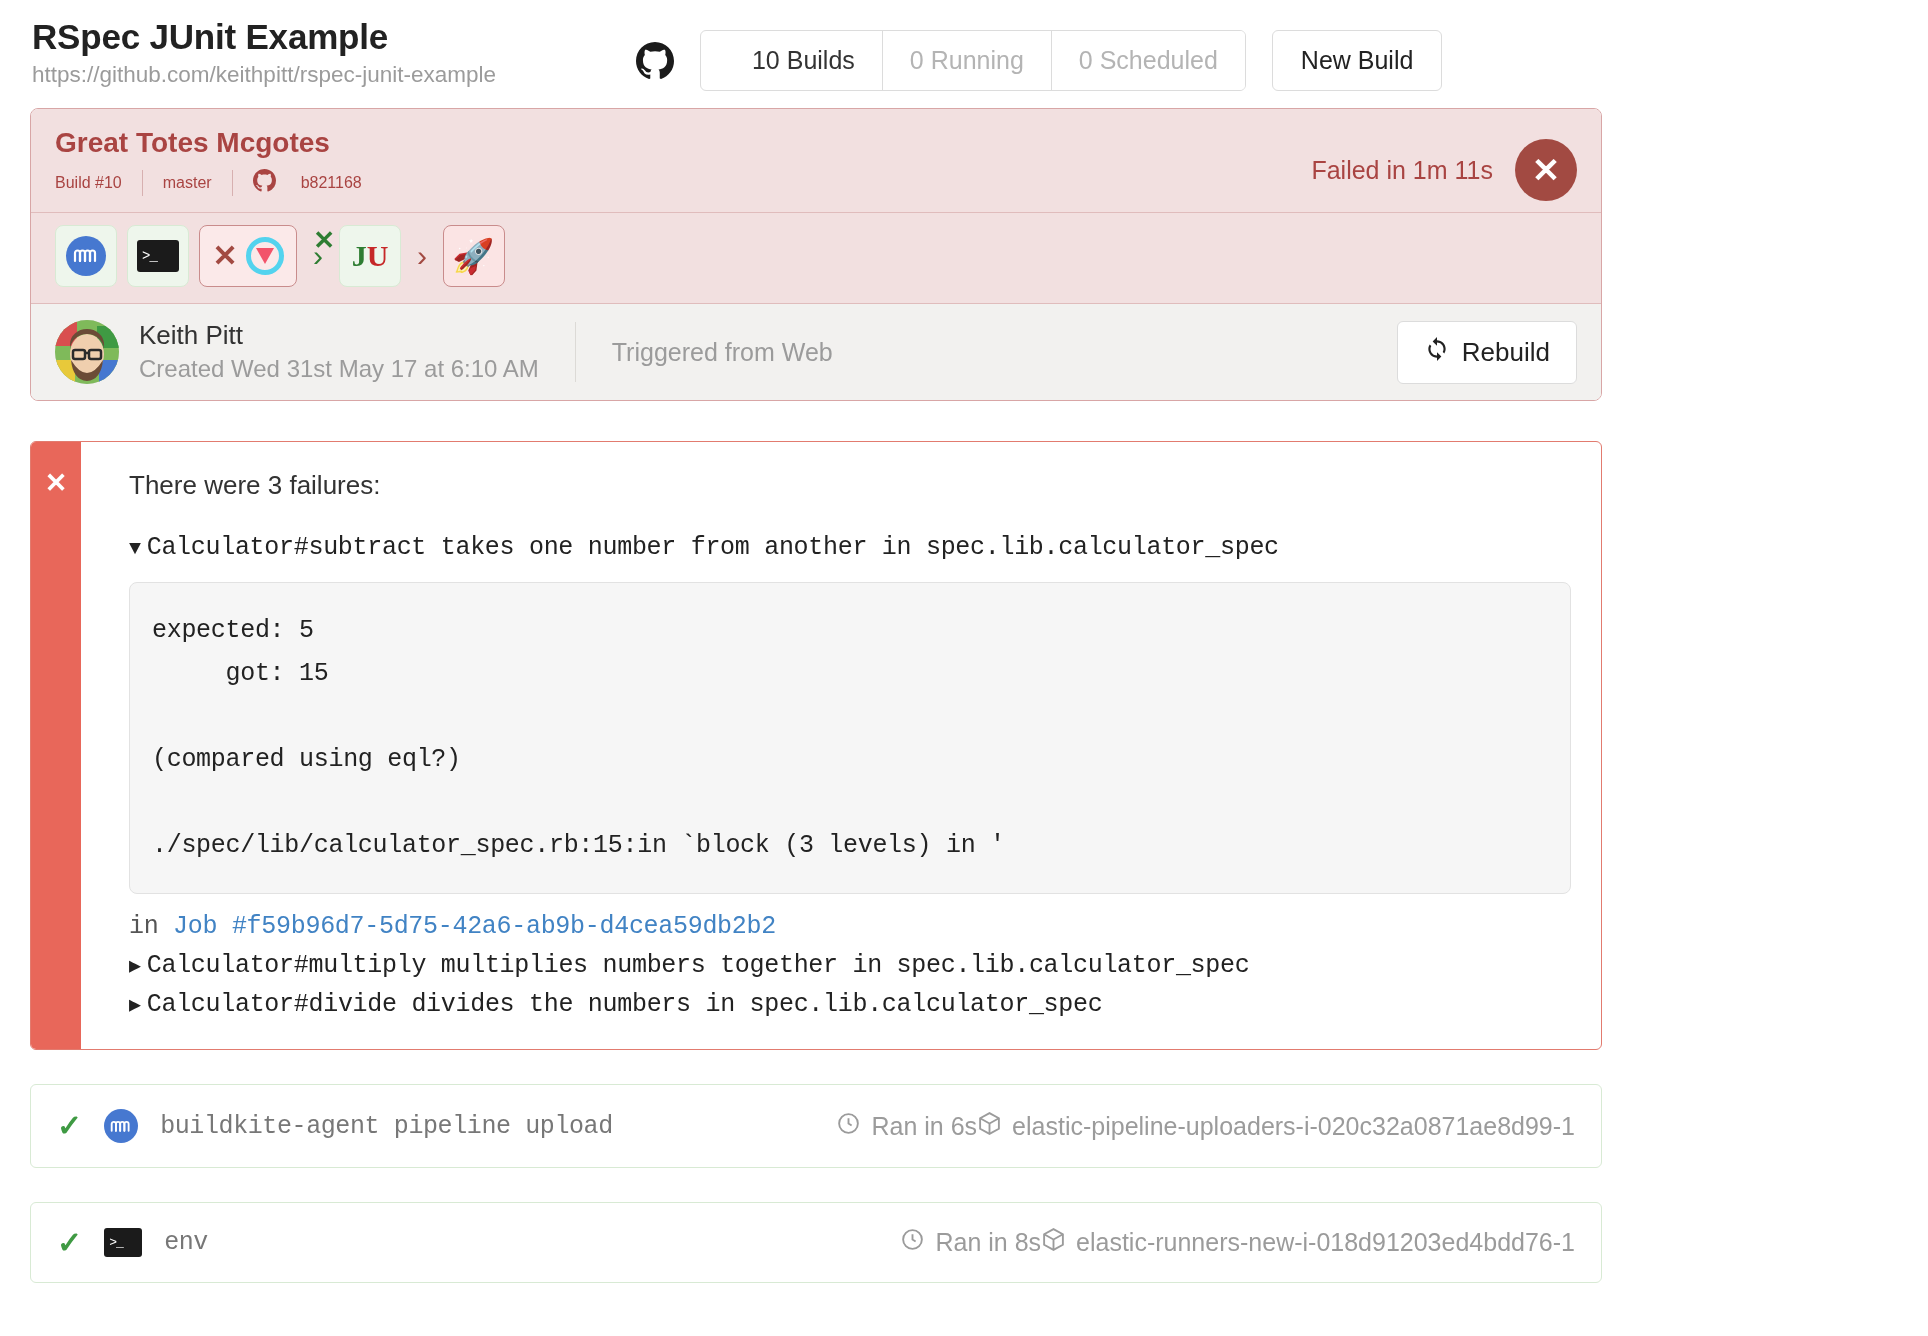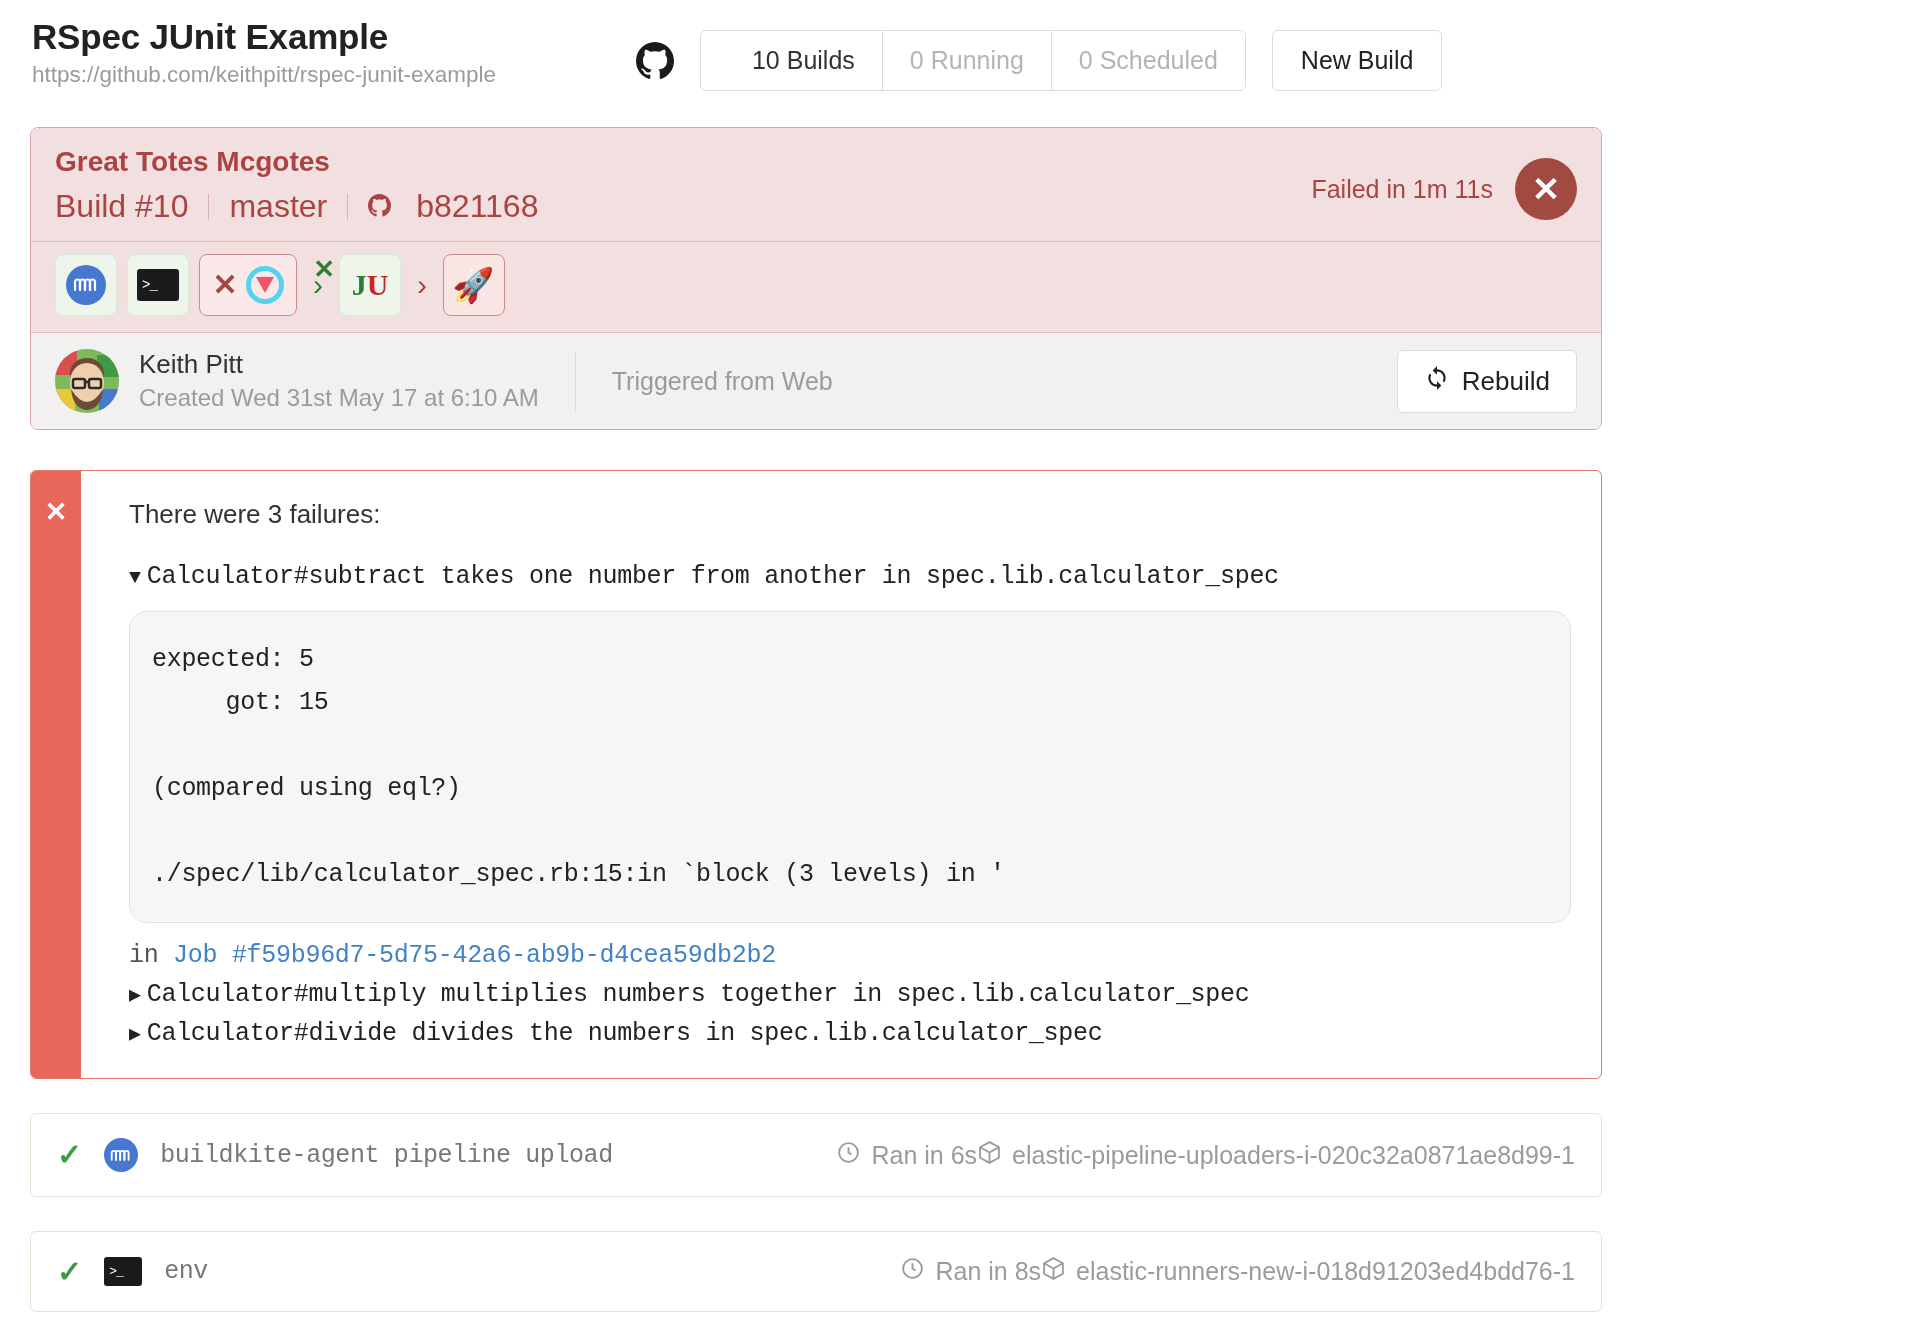--- a/index.html
+++ b/index.html
@@ -71,42 +71,42 @@
     font-size: 25px;
     color: #222;
     white-space: nowrap;
   }
 
   
   .build-panel {
     border: 1px solid #d8a6a6;
     border-radius: 8px;
     overflow: hidden;
-    margin-top: 22px;
+    margin-top: 3px;
   }
   .build-head {
     background: #f2e0e0;
     padding: 18px 24px 16px 24px;
     display: flex;
     align-items: flex-start;
     position: relative;
     border-bottom: 1px solid #e0bcbc;
   }
   .build-head-left { flex: 1 1 auto; }
   .build-name {
     font-size: 28px;
     font-weight: 700;
     color: #a94442;
     line-height: 1.15;
   }
   .build-meta {
     margin-top: 10px;
     display: flex;
     align-items: center;
-    font-size: 32px;
+    font-size: 16px;
     color: #a94442;
   }
   .build-meta .sep {
     width: 1px;
     height: 26px;
     background: #d7b0b0;
     margin: 0 20px;
   }
   .commit { display: flex; align-items: center; gap: 25px; }
   .commit svg { width: 23px; height: 23px; }
@@ -249,21 +249,21 @@
     font-size: 25px;
     color: #222;
     white-space: nowrap;
     letter-spacing: -0.3px;
   }
   .tri { font-size: 20px; display: inline-block; margin-right: 6px; }
   .code-block {
     margin-top: 20px;
     background: #f6f6f6;
     border: 1px solid #e2e2e2;
-    border-radius: 18px;
+    border-radius: 8px;
     padding: 26px 22px;
     font-family: "Liberation Mono", monospace;
     font-size: 25px;
     color: #222;
     line-height: 1.72;
     white-space: pre;
     letter-spacing: -0.3px;
   }
   .job-line {
     margin-top: 18px;

